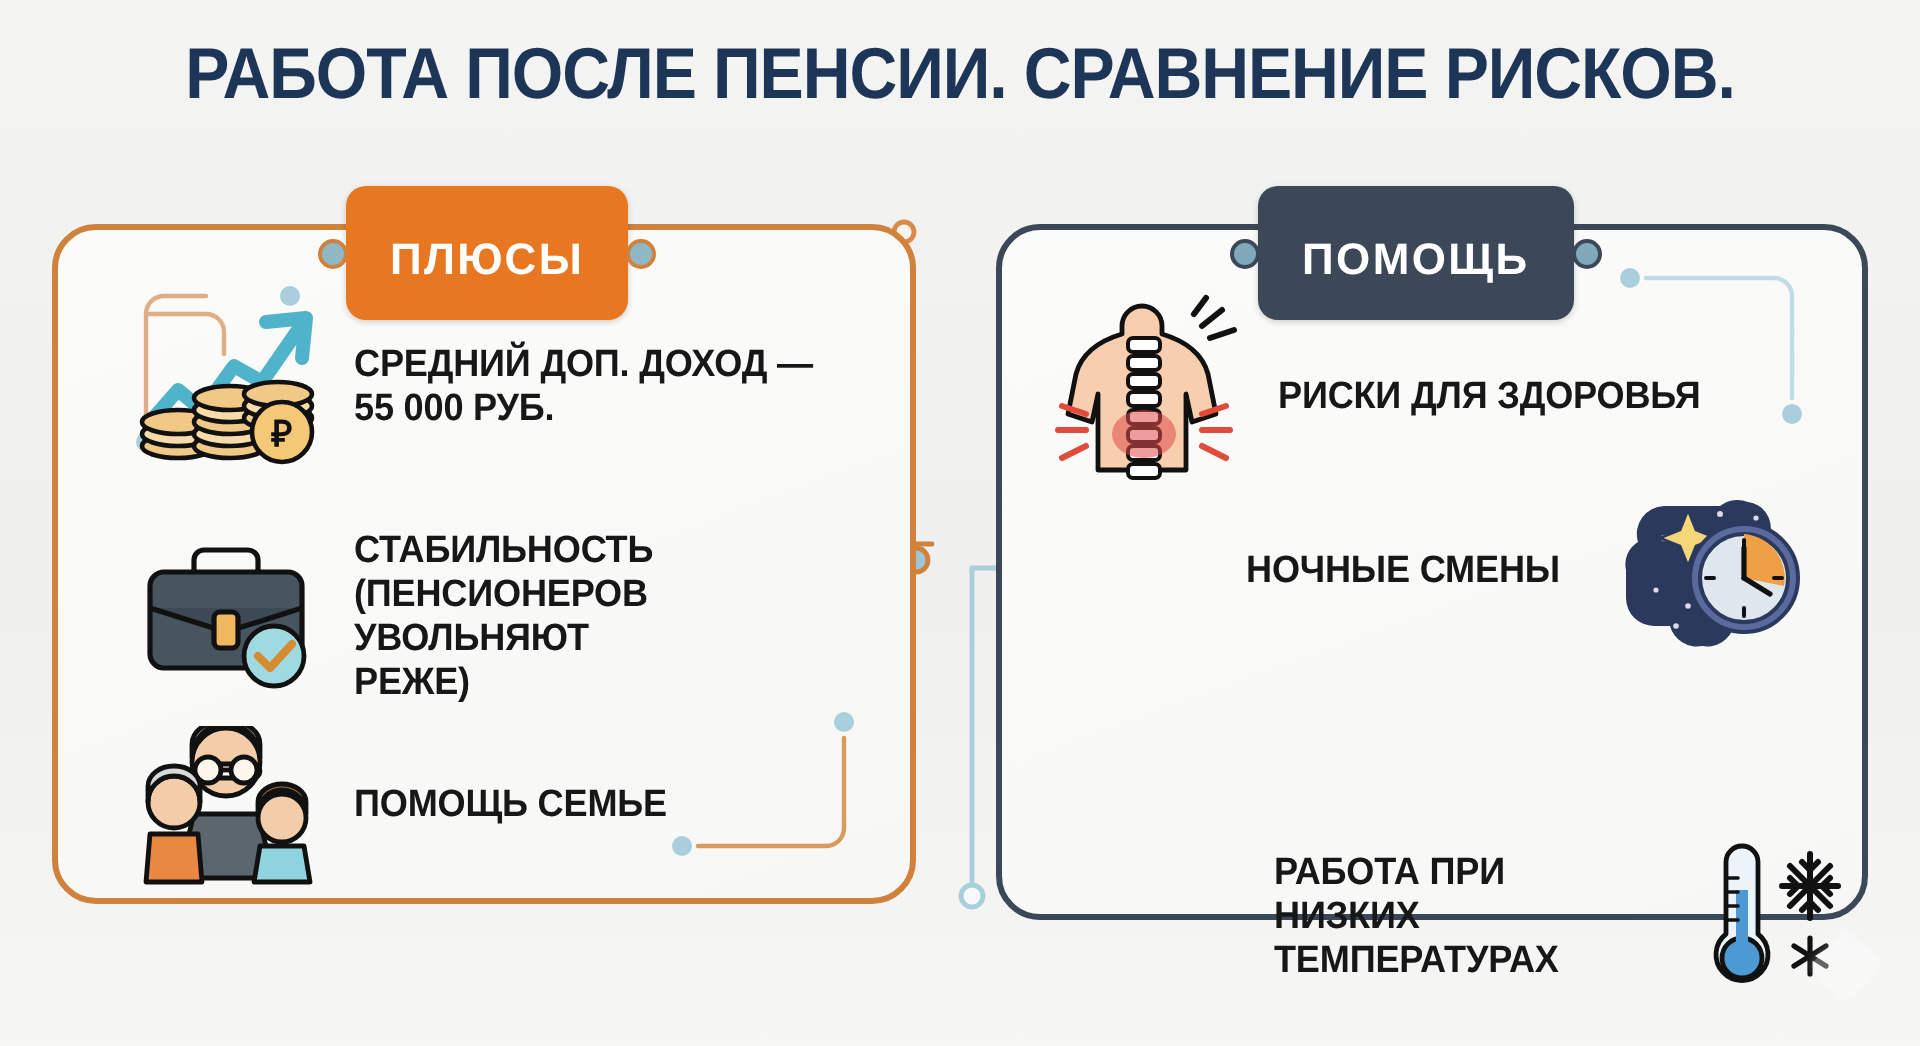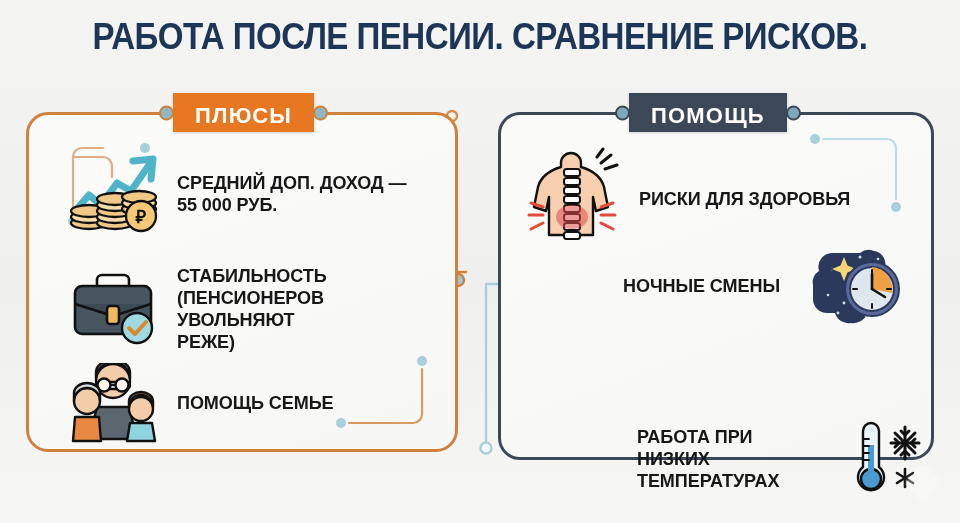--- a/index.html
+++ b/index.html
@@ -50,25 +50,25 @@
   }
   .panel.minus{
     left:498px;top:112px;width:436px;height:348px;
     border:3px solid #3c4858;
   }
 
   
   .badge{
     position:absolute;top:-22px;
     height:35px;line-height:42px;
-    border-radius:0;
+    border-radius:10px;
     color:#ffffff;
     font-size:22px;font-weight:bold;
     letter-spacing:1.2px;
-    padding:2px 22px;
+    padding:16px 22px;
     text-align:center;
     white-space:nowrap;
     z-index:6;
     box-shadow:0 1px 3px rgba(0,0,0,.18);
   }
   .badge.plus{background:#e87722;left:144px;}
   .badge.minus{background:#3c4858;left:128px;}
   .badge .knob{
     position:absolute;top:50%;width:11px;height:11px;border-radius:50%;
     transform:translateY(-50%);

